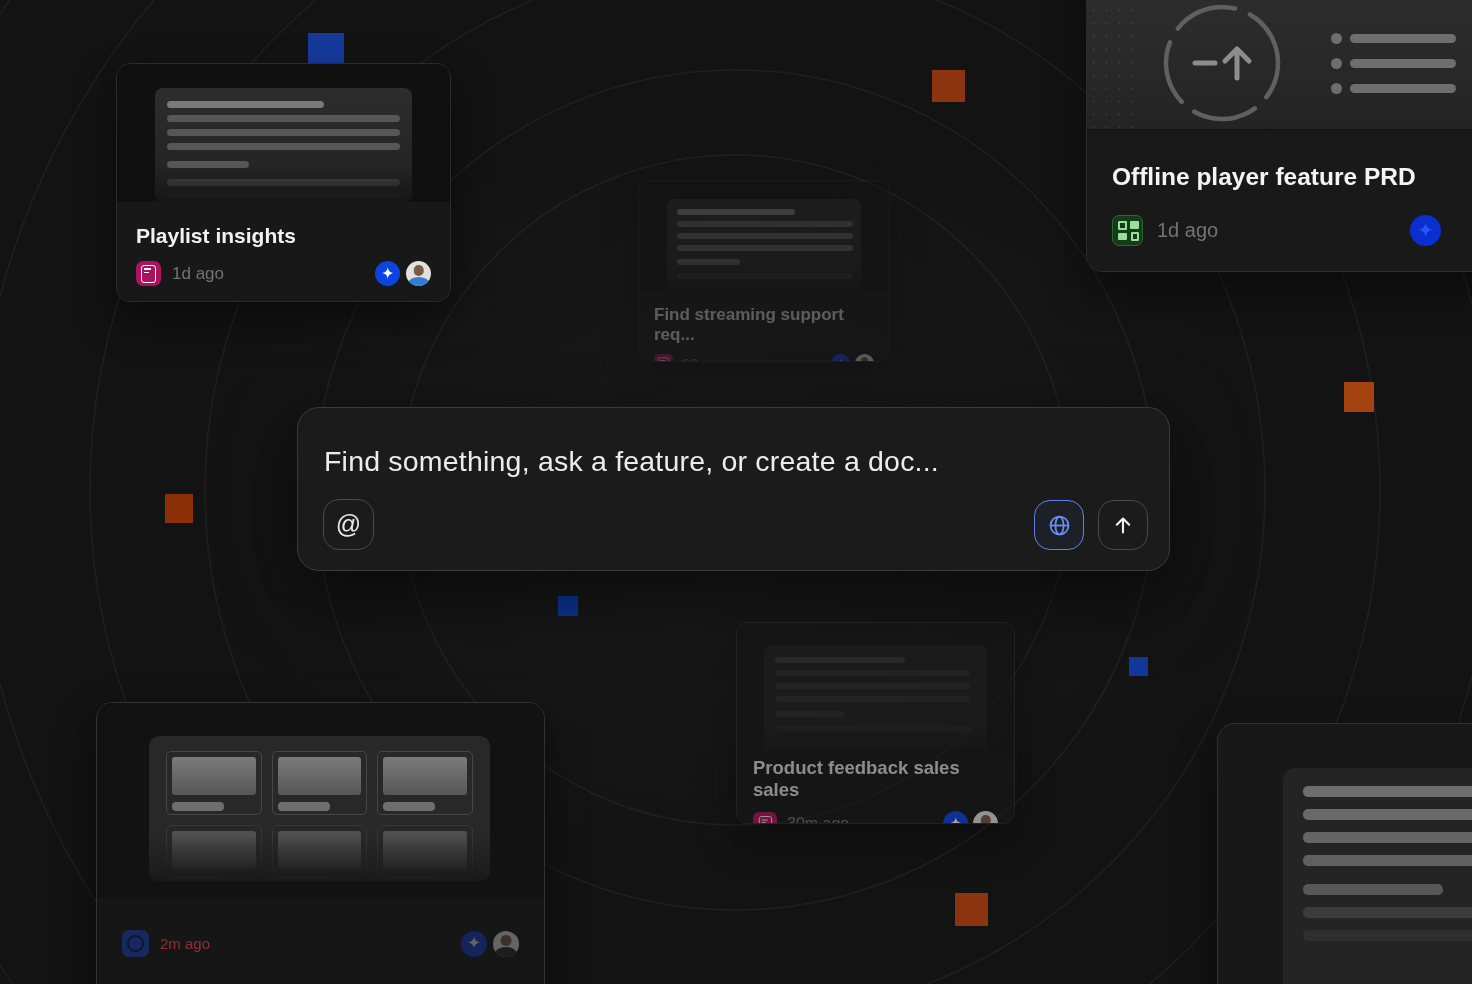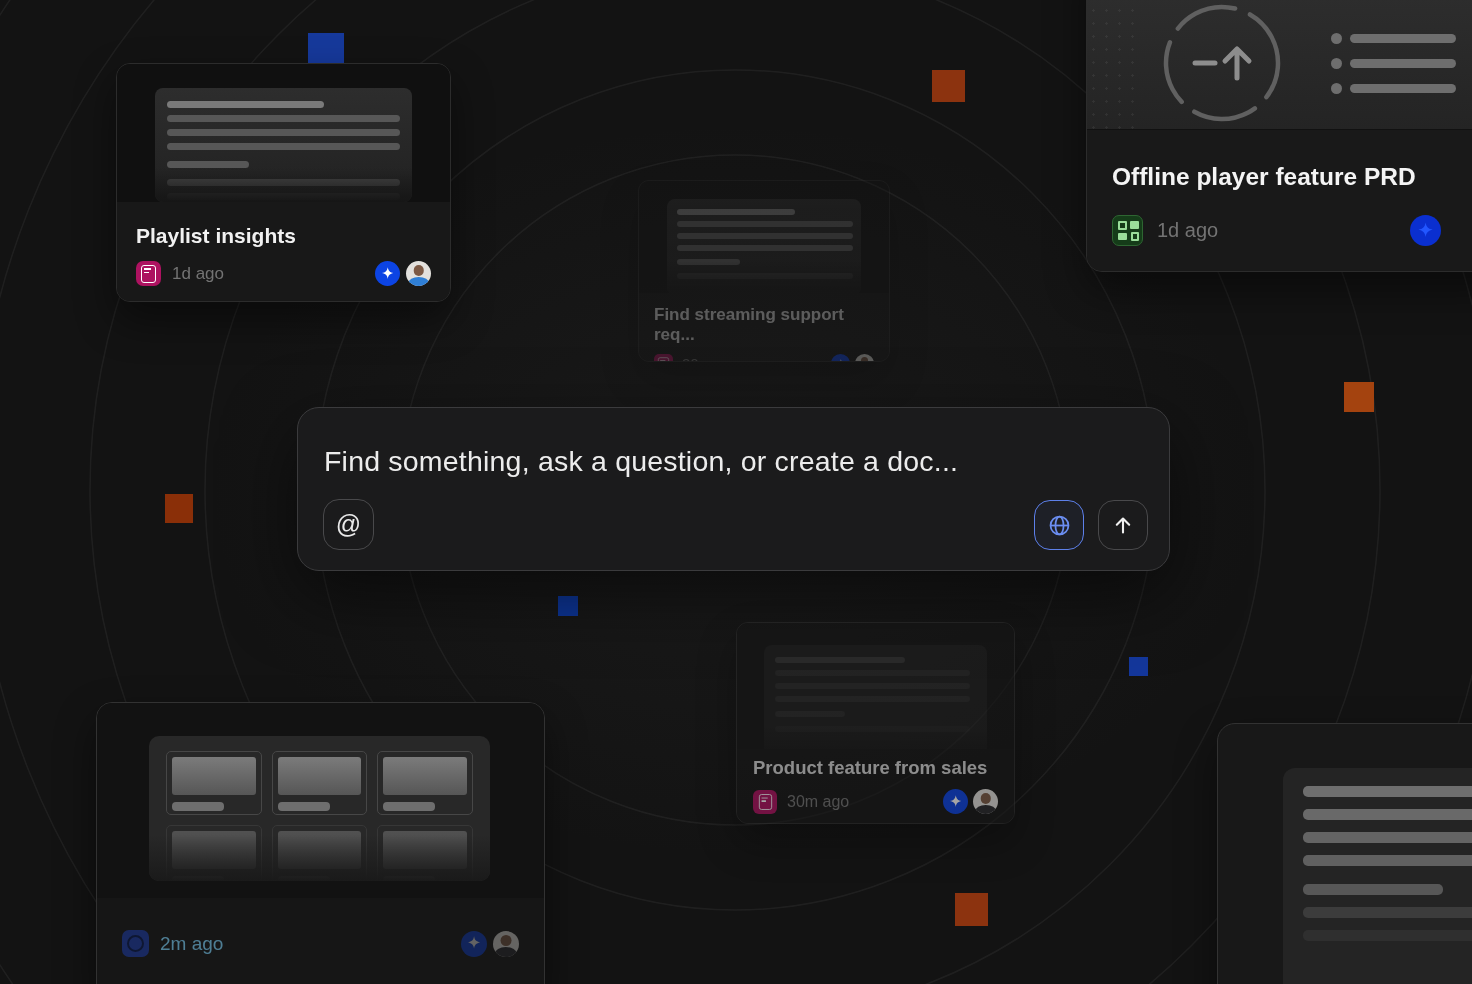--- a/index.html
+++ b/index.html
@@ -130,21 +130,21 @@
   .tile-cap{height:9px;width:62%;border-radius:4px;background:#6e6e6e;margin-top:7px;}
   .tile.dim{opacity:.5;}
   .grid-fade{position:absolute;left:0;right:0;bottom:0;height:46px;
              background:linear-gradient(180deg,transparent,#1a1a1a);}
   .discovery .footer{padding:14px 25px 0;background:#161616;height:100px;}
   .discovery .card-title{font-size:26px;color:#929292;}
   .discovery .meta{margin-top:18px;opacity:.55;}
   .img-icon{width:27px;height:27px;border-radius:7px;background:#1d3a9e;position:relative;flex:none;}
   .img-icon::before{content:"";position:absolute;left:5px;top:5px;width:13px;height:13px;
              border:2.5px solid rgba(8,22,70,.95);border-radius:50%;}
-  .discovery .time{font-size:19px;margin-left:11px;color:#7dd3fc;}
+  .discovery .time{font-size:15px;margin-left:11px;color:#ef4444;}
   .discovery .avatar{width:26px;height:26px;}
   .discovery .avatar + .avatar{margin-left:6px;}
 
   
   .partial{left:1217px;top:723px;width:330px;height:330px;border-radius:18px;background:#181818;border-color:#323232;}
   .partial .doc-panel{left:65px;top:44px;width:300px;height:300px;background:#242424;border-radius:12px;}
   .partial .sk{height:11px;border-radius:5px;margin:0 0 12px 20px;width:262px;}
 </style>
 </head>
 <body>
@@ -271,21 +271,21 @@
         <span class="avatar sparkle" style="margin-right:41px">
           <svg viewBox="0 0 24 24">
               <path fill="#2256ff" d="M12 2c.9 5.6 3.4 8.1 9 9-5.6.9-8.1 3.4-9 9-.9-5.6-3.4-8.1-9-9 5.6-.9 8.1-3.4 9-9z"></path>
             </svg>
         </span>
       </div>
     </div>
   </div>
 
   <div class="searchbar">
-    <div class="search-text">Find something, ask a question, or create a doc...</div>
+    <div class="search-text">Find something, ask a feature, or create a doc...</div>
     <div class="sb-btn btn-at">
       <span>@</span>
     </div>
     <div class="sb-btn btn-globe">
       <svg viewBox="0 0 24 24" fill="none" stroke="#6b8ef2" stroke-width="1.7">
         <circle cx="12" cy="12" r="8.6"></circle>
         <ellipse cx="12" cy="12" rx="3.9" ry="8.6"></ellipse>
         <path d="M3.4 12h17.2"></path>
       </svg>
     </div>
@@ -303,21 +303,21 @@
         <div class="sk" style="width:130px;background:#363636"></div>
         <div class="sk" style="width:195px"></div>
         <div class="sk" style="width:195px"></div>
         <div class="sk" style="width:195px"></div>
         <div class="sk" style="width:70px;margin-top:9px"></div>
         <div class="sk" style="width:195px;margin-top:9px;background:#252525"></div>
         <div class="panel-fade"></div>
       </div>
     </div>
     <div class="footer">
-      <div class="card-title">Product feature from sales</div>
+      <div class="card-title">Product feedback sales sales</div>
       <div class="meta">
         <span class="doc-icon">
             <span class="doc-glyph"></span>
           </span>
         <span class="time">30m ago</span>
         <span class="spacer"></span>
         <span class="avatar sparkle">
           <svg viewBox="0 0 24 24">
               <path fill="#ffffff" d="M12 2c.9 5.6 3.4 8.1 9 9-5.6.9-8.1 3.4-9 9-.9-5.6-3.4-8.1-9-9 5.6-.9 8.1-3.4 9-9z"></path>
             </svg>

